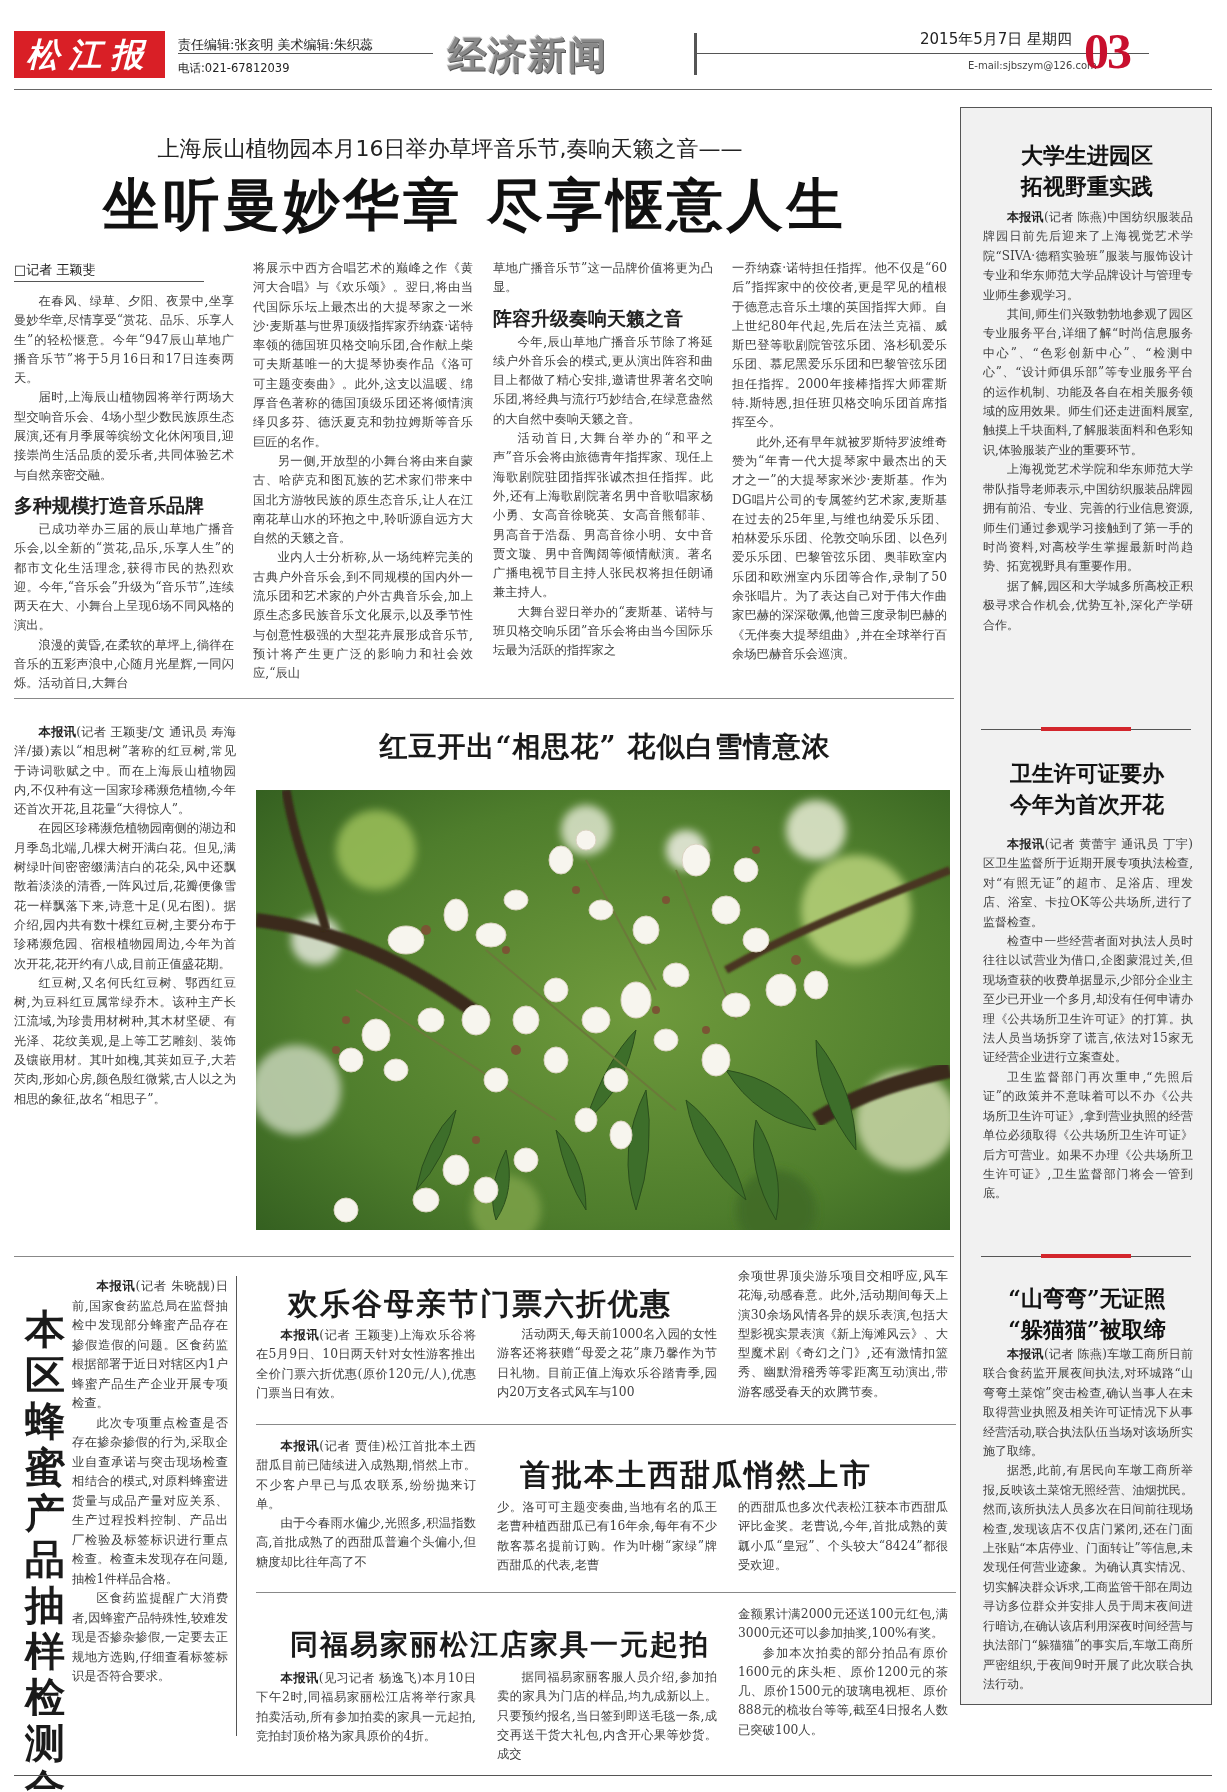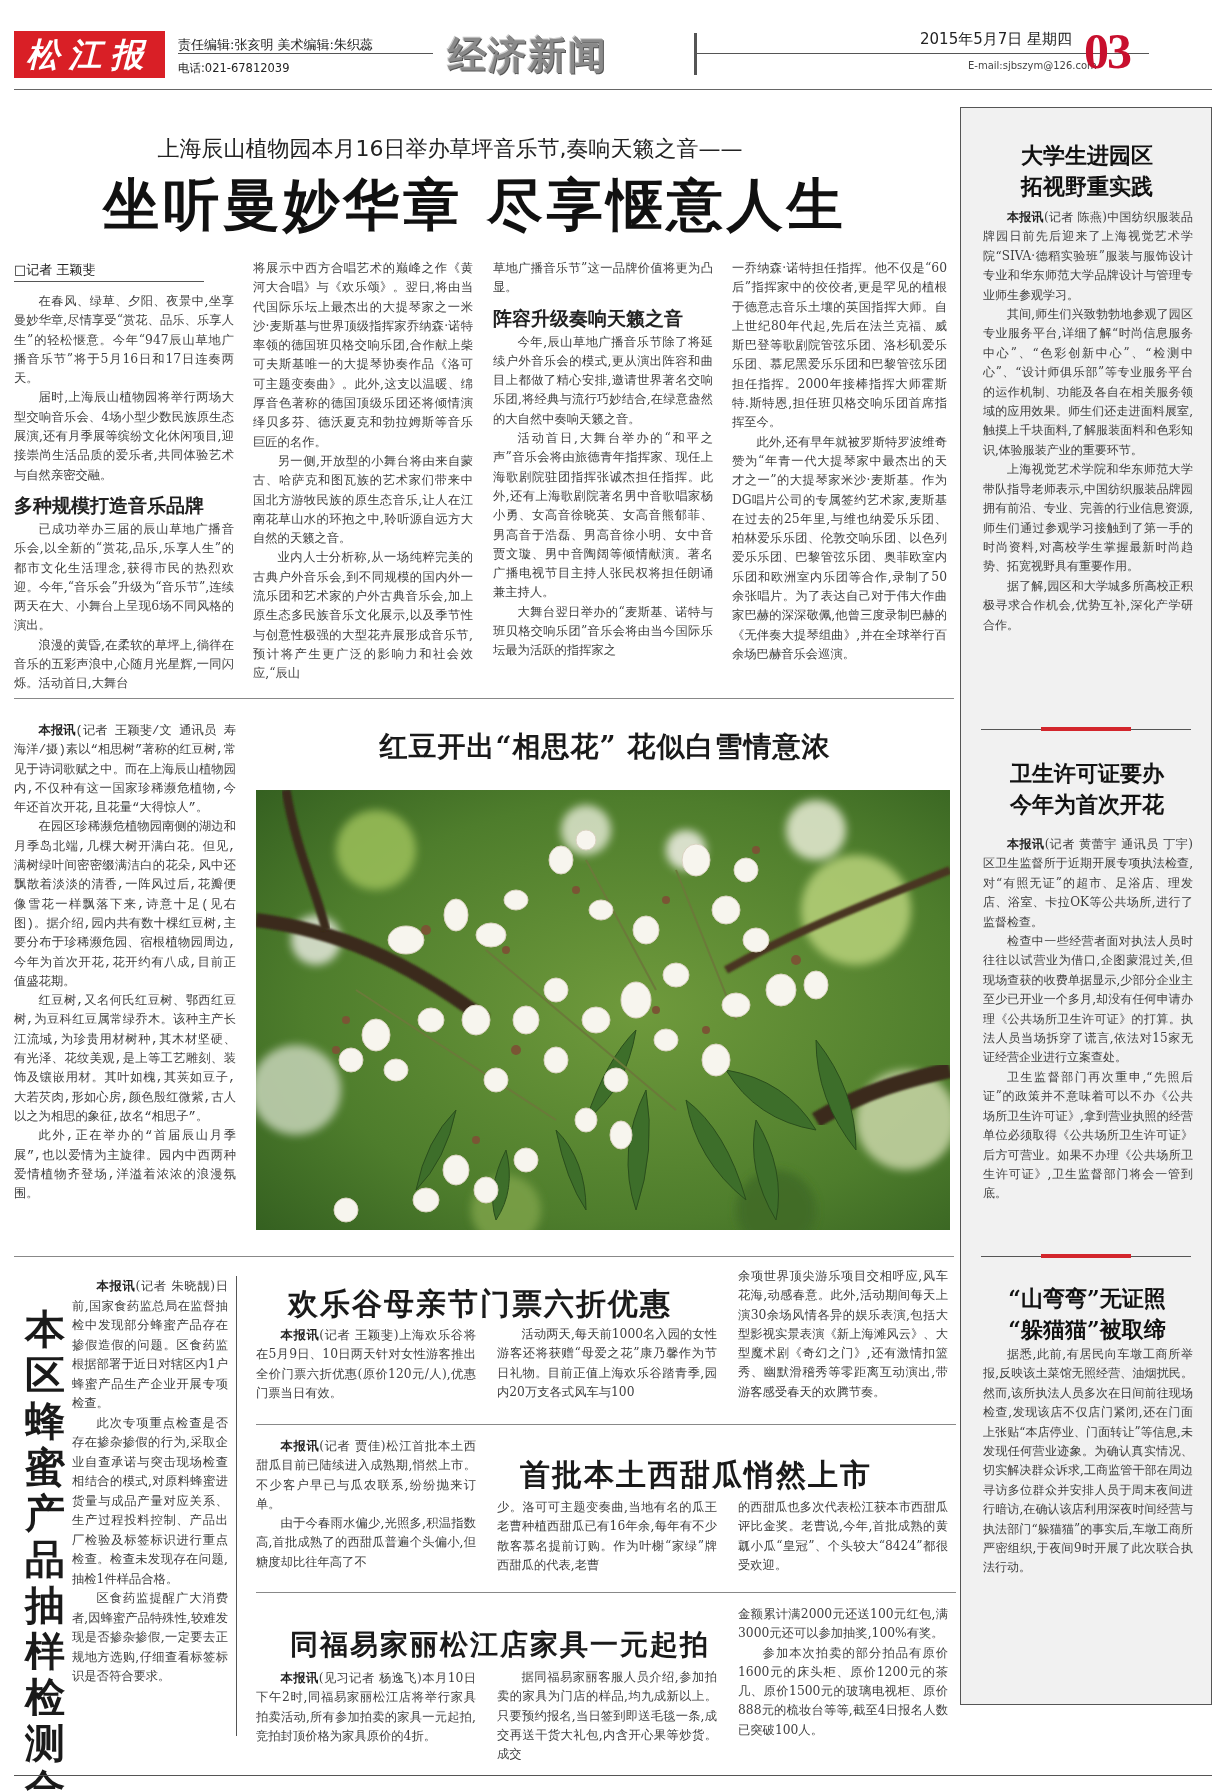--- a/index.html
+++ b/index.html
@@ -97,25 +97,24 @@
   <p>大舞台翌日举办的“麦斯基、诺特与班贝格交响乐团”音乐会将由当今国际乐坛最为活跃的指挥家之</p>
 </div>
 
 <div class="abs col" style="left:732px; top:259px; width:215px;">
   <p class="noind">一乔纳森·诺特担任指挥。他不仅是“60后”指挥家中的佼佼者,更是罕见的植根于德意志音乐土壤的英国指挥大师。自上世纪80年代起,先后在法兰克福、威斯巴登等歌剧院管弦乐团、洛杉矶爱乐乐团、慕尼黑爱乐乐团和巴黎管弦乐团担任指挥。2000年接棒指挥大师霍斯特.斯特恩,担任班贝格交响乐团首席指挥至今。</p>
   <p>此外,还有早年就被罗斯特罗波维奇赞为“年青一代大提琴家中最杰出的天才之一”的大提琴家米沙·麦斯基。作为DG唱片公司的专属签约艺术家,麦斯基在过去的25年里,与维也纳爱乐乐团、柏林爱乐乐团、伦敦交响乐团、以色列爱乐乐团、巴黎管弦乐团、奥菲欧室内乐团和欧洲室内乐团等合作,录制了50余张唱片。为了表达自己对于伟大作曲家巴赫的深深敬佩,他曾三度录制巴赫的《无伴奏大提琴组曲》,并在全球举行百余场巴赫音乐会巡演。</p>
 </div>
 
 <div class="abs section-rule" style="left:14px; top:698px; width:940px;"></div>
 
-<div class="abs col" style="left:14px; top:722px; width:222px;font-family:Liberation Mono, monospace;">
+<div class="abs col" style="left:14px; top:722px; width:222px;">
   <p><span class="bold-lead">本报讯</span><span>(记者  王颖斐/文  通讯员  寿海洋/摄)素以“相思树”著称的红豆树,常见于诗词歌赋之中。而在上海辰山植物园内,不仅种有这一国家珍稀濒危植物,今年还首次开花,且花量“大得惊人”。</span></p>
   <p>在园区珍稀濒危植物园南侧的湖边和月季岛北端,几棵大树开满白花。但见,满树绿叶间密密缀满洁白的花朵,风中还飘散着淡淡的清香,一阵风过后,花瓣便像雪花一样飘落下来,诗意十足(见右图)。据介绍,园内共有数十棵红豆树,主要分布于珍稀濒危园、宿根植物园周边,今年为首次开花,花开约有八成,目前正值盛花期。</p>
   <p>红豆树,又名何氏红豆树、鄂西红豆树,为豆科红豆属常绿乔木。该种主产长江流域,为珍贵用材树种,其木材坚硬、有光泽、花纹美观,是上等工艺雕刻、装饰及镶嵌用材。其叶如槐,其荚如豆子,大若芡肉,形如心房,颜色殷红微紫,古人以之为相思的象征,故名“相思子”。</p>
-  <p>此外,正在举办的“首届辰山月季展”,也以爱情为主旋律。园内中西两种爱情植物齐登场,洋溢着浓浓的浪漫氛围。</p>
 </div>
 
 <div class="abs bean-title">红豆开出“相思花”  花似白雪情意浓</div>
 
 <div class="abs photo">
   <svg width="694" height="440" viewBox="0 0 694 440" xmlns="http://www.w3.org/2000/svg">
     <defs>
       <radialGradient id="bg1" cx="0.55" cy="0.5" r="0.8">
         <stop offset="0" stop-color="#6f9a3c"></stop>
         <stop offset="0.6" stop-color="#4e7d2c"></stop>
@@ -302,15 +301,16 @@
 
   <div class="sb-divider" style="top:1148px;">
       <div class="red"></div>
     </div>
 
   <div class="sb-title" style="top:1175px;">
     <div>“山弯弯”无证照</div>
     <div>“躲猫猫”被取缔</div>
   </div>
   <div class="sb-body" style="top:1237px;">
+    <p><span class="bold-lead">本报讯</span><span>(记者  陈燕)车墩工商所日前联合食药监开展夜间执法,对环城路“山弯弯土菜馆”突击检查,确认当事人在未取得营业执照及相关许可证情况下从事经营活动,联合执法队伍当场对该场所实施了取缔。</span></p>
     <p>据悉,此前,有居民向车墩工商所举报,反映该土菜馆无照经营、油烟扰民。然而,该所执法人员多次在日间前往现场检查,发现该店不仅店门紧闭,还在门面上张贴“本店停业、门面转让”等信息,未发现任何营业迹象。为确认真实情况、切实解决群众诉求,工商监管干部在周边寻访多位群众并安排人员于周末夜间进行暗访,在确认该店利用深夜时间经营与执法部门“躲猫猫”的事实后,车墩工商所严密组织,于夜间9时开展了此次联合执法行动。</p>
   </div>
 </div>
 
 </body></html>

